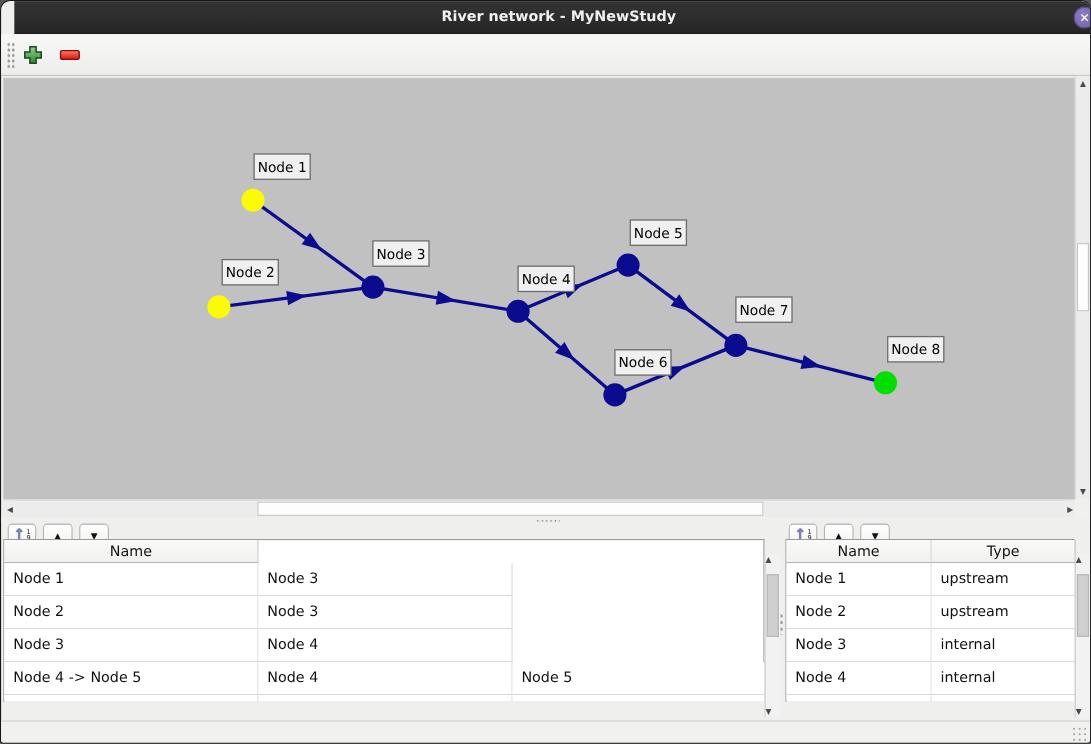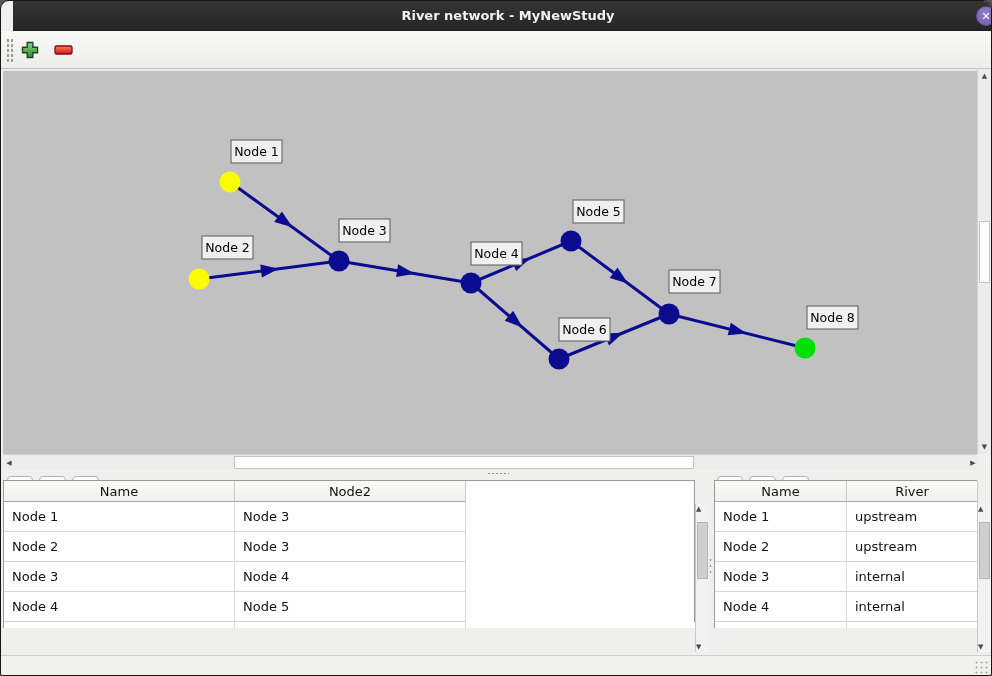--- a/index.html
+++ b/index.html
@@ -50,21 +50,21 @@
     background-image:radial-gradient(#8f8f8f 0.9px, transparent 1.1px); background-size:5px 6px; cursor:col-resize; }
 
   
   .mini-btn{ position:absolute; top:475px; height:22px; background:linear-gradient(#ffffff,#f1f1ef);
     border:1px solid #b3b3b1; border-radius:4px; display:flex; align-items:center; justify-content:center; cursor:pointer; }
   .sort-btn{ width:26px; } .arr-btn{ width:27px; color:#111; font-size:8px; }
   .sort-arrow{ color:#7a82c4; font-size:13px; font-weight:bold; line-height:10px; text-shadow:0 0 1px #333; }
   .sort-nums{ display:flex; flex-direction:column; font-size:6px; color:#222; line-height:6px; margin-left:1px; }
 
   
-  .tblwrap{ position:absolute; top:479px; background:#fff; border:1px solid #9a9a98; }
+  .tblwrap{ position:absolute; top:489px; background:#fff; border:1px solid #9a9a98; }
   .tbl-left{ left:2px; width:692px; height:148px; }
   .tbl-right{ left:713px; width:263px; height:148px; }
   .trow{ display:grid; }
   .tbl-left .trow{ grid-template-columns:231px 231px 230px; }
   .tbl-right .trow{ grid-template-columns:132px 131px; }
   .th{ height:21px; background:linear-gradient(#fafafa,#f0f0ee); border-right:1px solid #c9c9c9; border-bottom:1px solid #ababab;
     display:flex; align-items:center; justify-content:center; font-size:13px; color:#111; }
   .td{ height:30px; background:#fff; border-right:1px solid #dadada; border-bottom:1px solid #d4d4d4;
     display:flex; align-items:center; padding-left:8px; font-size:13px; color:#111; }
   .sliver .td{ height:6px; border-bottom:none; }
@@ -219,56 +219,56 @@
   <span class="mini-btn arr-btn" style="left:748px;">
     <span>▲</span>
   </span>
   <span class="mini-btn arr-btn" style="left:781px;">
     <span>▼</span>
   </span>
 
   <div class="tblwrap tbl-left" id="left-table">
       <div class="trow">
         <div class="th">Name</div>
-        <div class="th">Node2</div>
       </div>
       <div class="trow">
         <div class="td">Node 1</div>
         <div class="td">Node 3</div>
       </div>
       <div class="trow">
         <div class="td">Node 2</div>
         <div class="td">Node 3</div>
       </div>
       <div class="trow">
         <div class="td">Node 3</div>
         <div class="td">Node 4</div>
       </div>
       <div class="trow">
+        <div class="td">Node 4 -&gt; Node 5</div>
         <div class="td">Node 4</div>
         <div class="td">Node 5</div>
       </div>
       <div class="trow sliver">
         <div class="td"></div>
         <div class="td"></div>
         <div class="td"></div>
       </div>
     </div>
   <div class="tbl-vscroll left-tbl-scroll">
     <span class="sc-arrow" style="top:1px;">▲</span>
     <span class="sc-thumb" style="top:18px; height:57px;"></span>
     <span class="sc-arrow" style="bottom:1px;">▼</span>
   </div>
 
   <span class="mid-divider-dots"></span>
 
   <div class="tblwrap tbl-right" id="right-table">
       <div class="trow">
         <div class="th">Name</div>
-        <div class="th">River</div>
+        <div class="th">Type</div>
       </div>
       <div class="trow">
         <div class="td">Node 1</div>
         <div class="td">upstream</div>
       </div>
       <div class="trow">
         <div class="td">Node 2</div>
         <div class="td">upstream</div>
       </div>
       <div class="trow">

